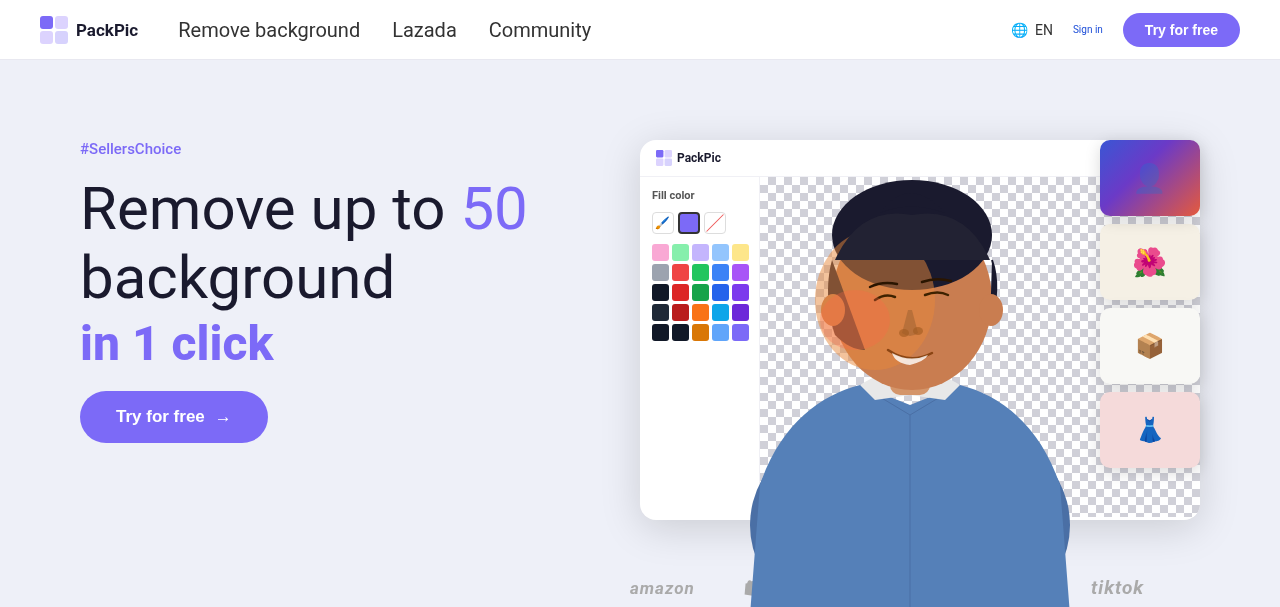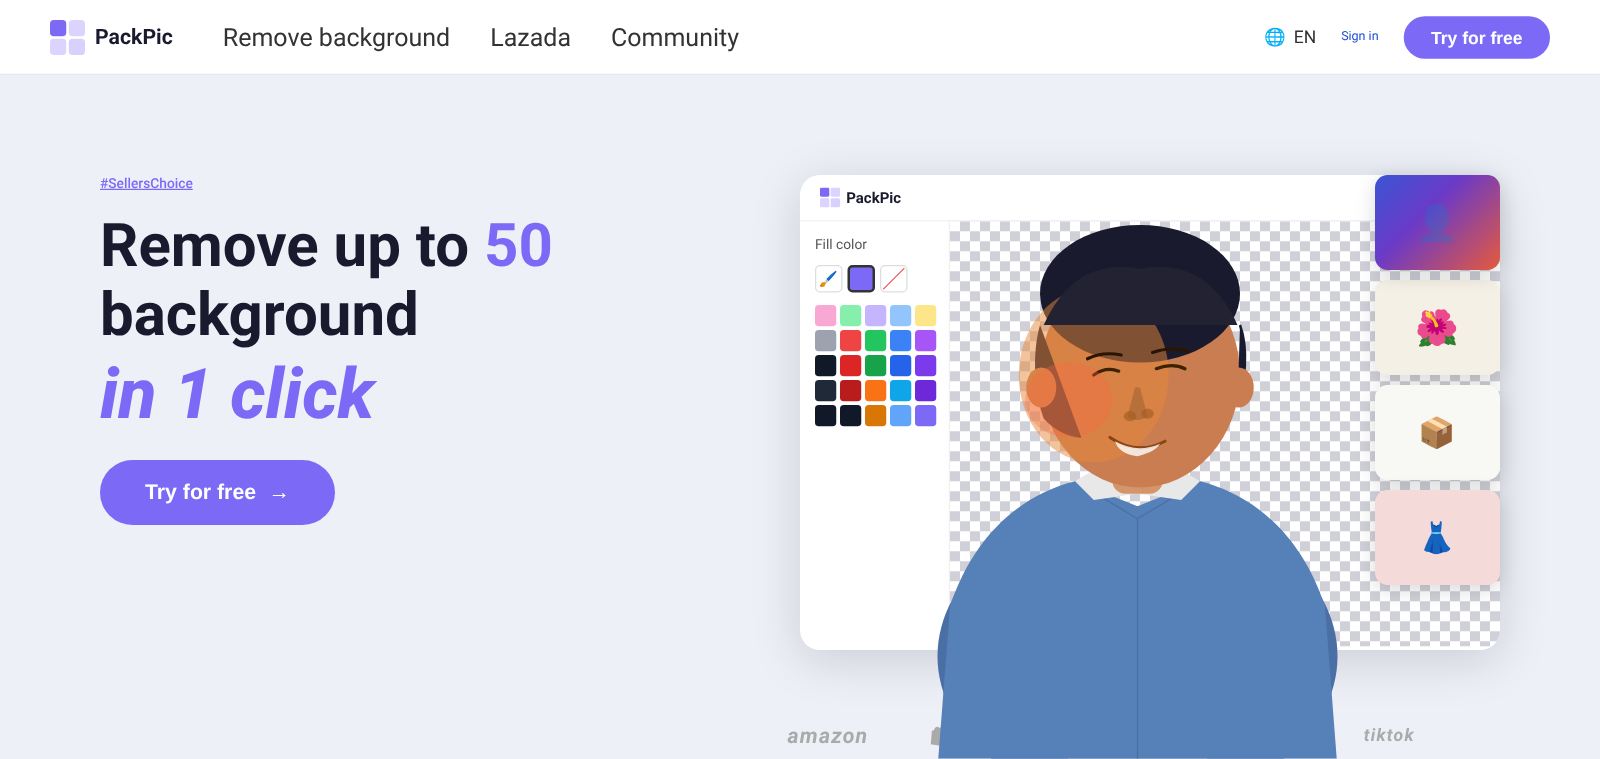--- a/index.html
+++ b/index.html
@@ -85,42 +85,40 @@
       position: relative;
       overflow: hidden;
     }
     .hero-left {
       flex: 0 0 500px;
       padding-top: 20px;
       z-index: 2;
     }
     .hashtag {
       color: #7c6af7;
-      font-size: 11px;
+      font-size: 15px;
       font-weight: 500;
       margin-bottom: 16px;
-      text-decoration: underline;
     }
     .hero-headline {
-      font-size: 48px;
-      font-weight: 700;
+      font-size: 60px;
+      font-weight: 400;
       color: #1a1a2e;
       line-height: 1.15;
       margin-bottom: 4px;
     }
     .hero-headline .number {
       color: #7c6af7;
     }
     .hero-subline {
-      font-size: 56px;
+      font-size: 48px;
       font-weight: 800;
       color: #7c6af7;
       line-height: 1.15;
       margin-bottom: 20px;
-      font-style: italic;
     }
     .hero-desc {
       font-size: 15px;
       color: #555;
       line-height: 1.6;
       max-width: 420px;
       margin-bottom: 36px;
     }
     .cta-btn {
       background: #7c6af7;
@@ -173,20 +171,21 @@
     .app-content {
       display: flex;
       height: calc(100% - 40px);
     }
 
     
     .fill-panel {
       width: 120px;
       padding: 12px;
       border-right: 1px solid #f0f0f5;
+      font-weight: bold;
     }
     .fill-label {
       font-size: 11px;
       color: #555;
       margin-bottom: 10px;
     }
     .fill-tools {
       display: flex;
       gap: 4px;
       margin-bottom: 10px;
@@ -470,16 +469,16 @@
         shopify
       </span>
       <span class="brand-logo" style="color:#aaa; font-size:15px; display:flex; align-items:center; gap:4px;">
         <svg width="16" height="16" viewBox="0 0 20 20">
             <circle cx="10" cy="10" r="8" fill="#aaa"></circle>
             <path d="M10 4 C13 6, 14 9, 12 12 L10 14 L8 12 C6 9, 7 6, 10 4Z" fill="white"></path>
           </svg>
         Lazada
       </span>
       <span class="brand-logo" style="color:#aaa; font-size:17px; letter-spacing:2px;">depop</span>
-      <span class="brand-logo" style="color:#aaa; font-size:14px;">tiktok</span>
+      <span class="brand-logo" style="color:#aaa; font-size:19px;">tiktok</span>
     </div>
   </div>
 </section>
 
 </body></html>

